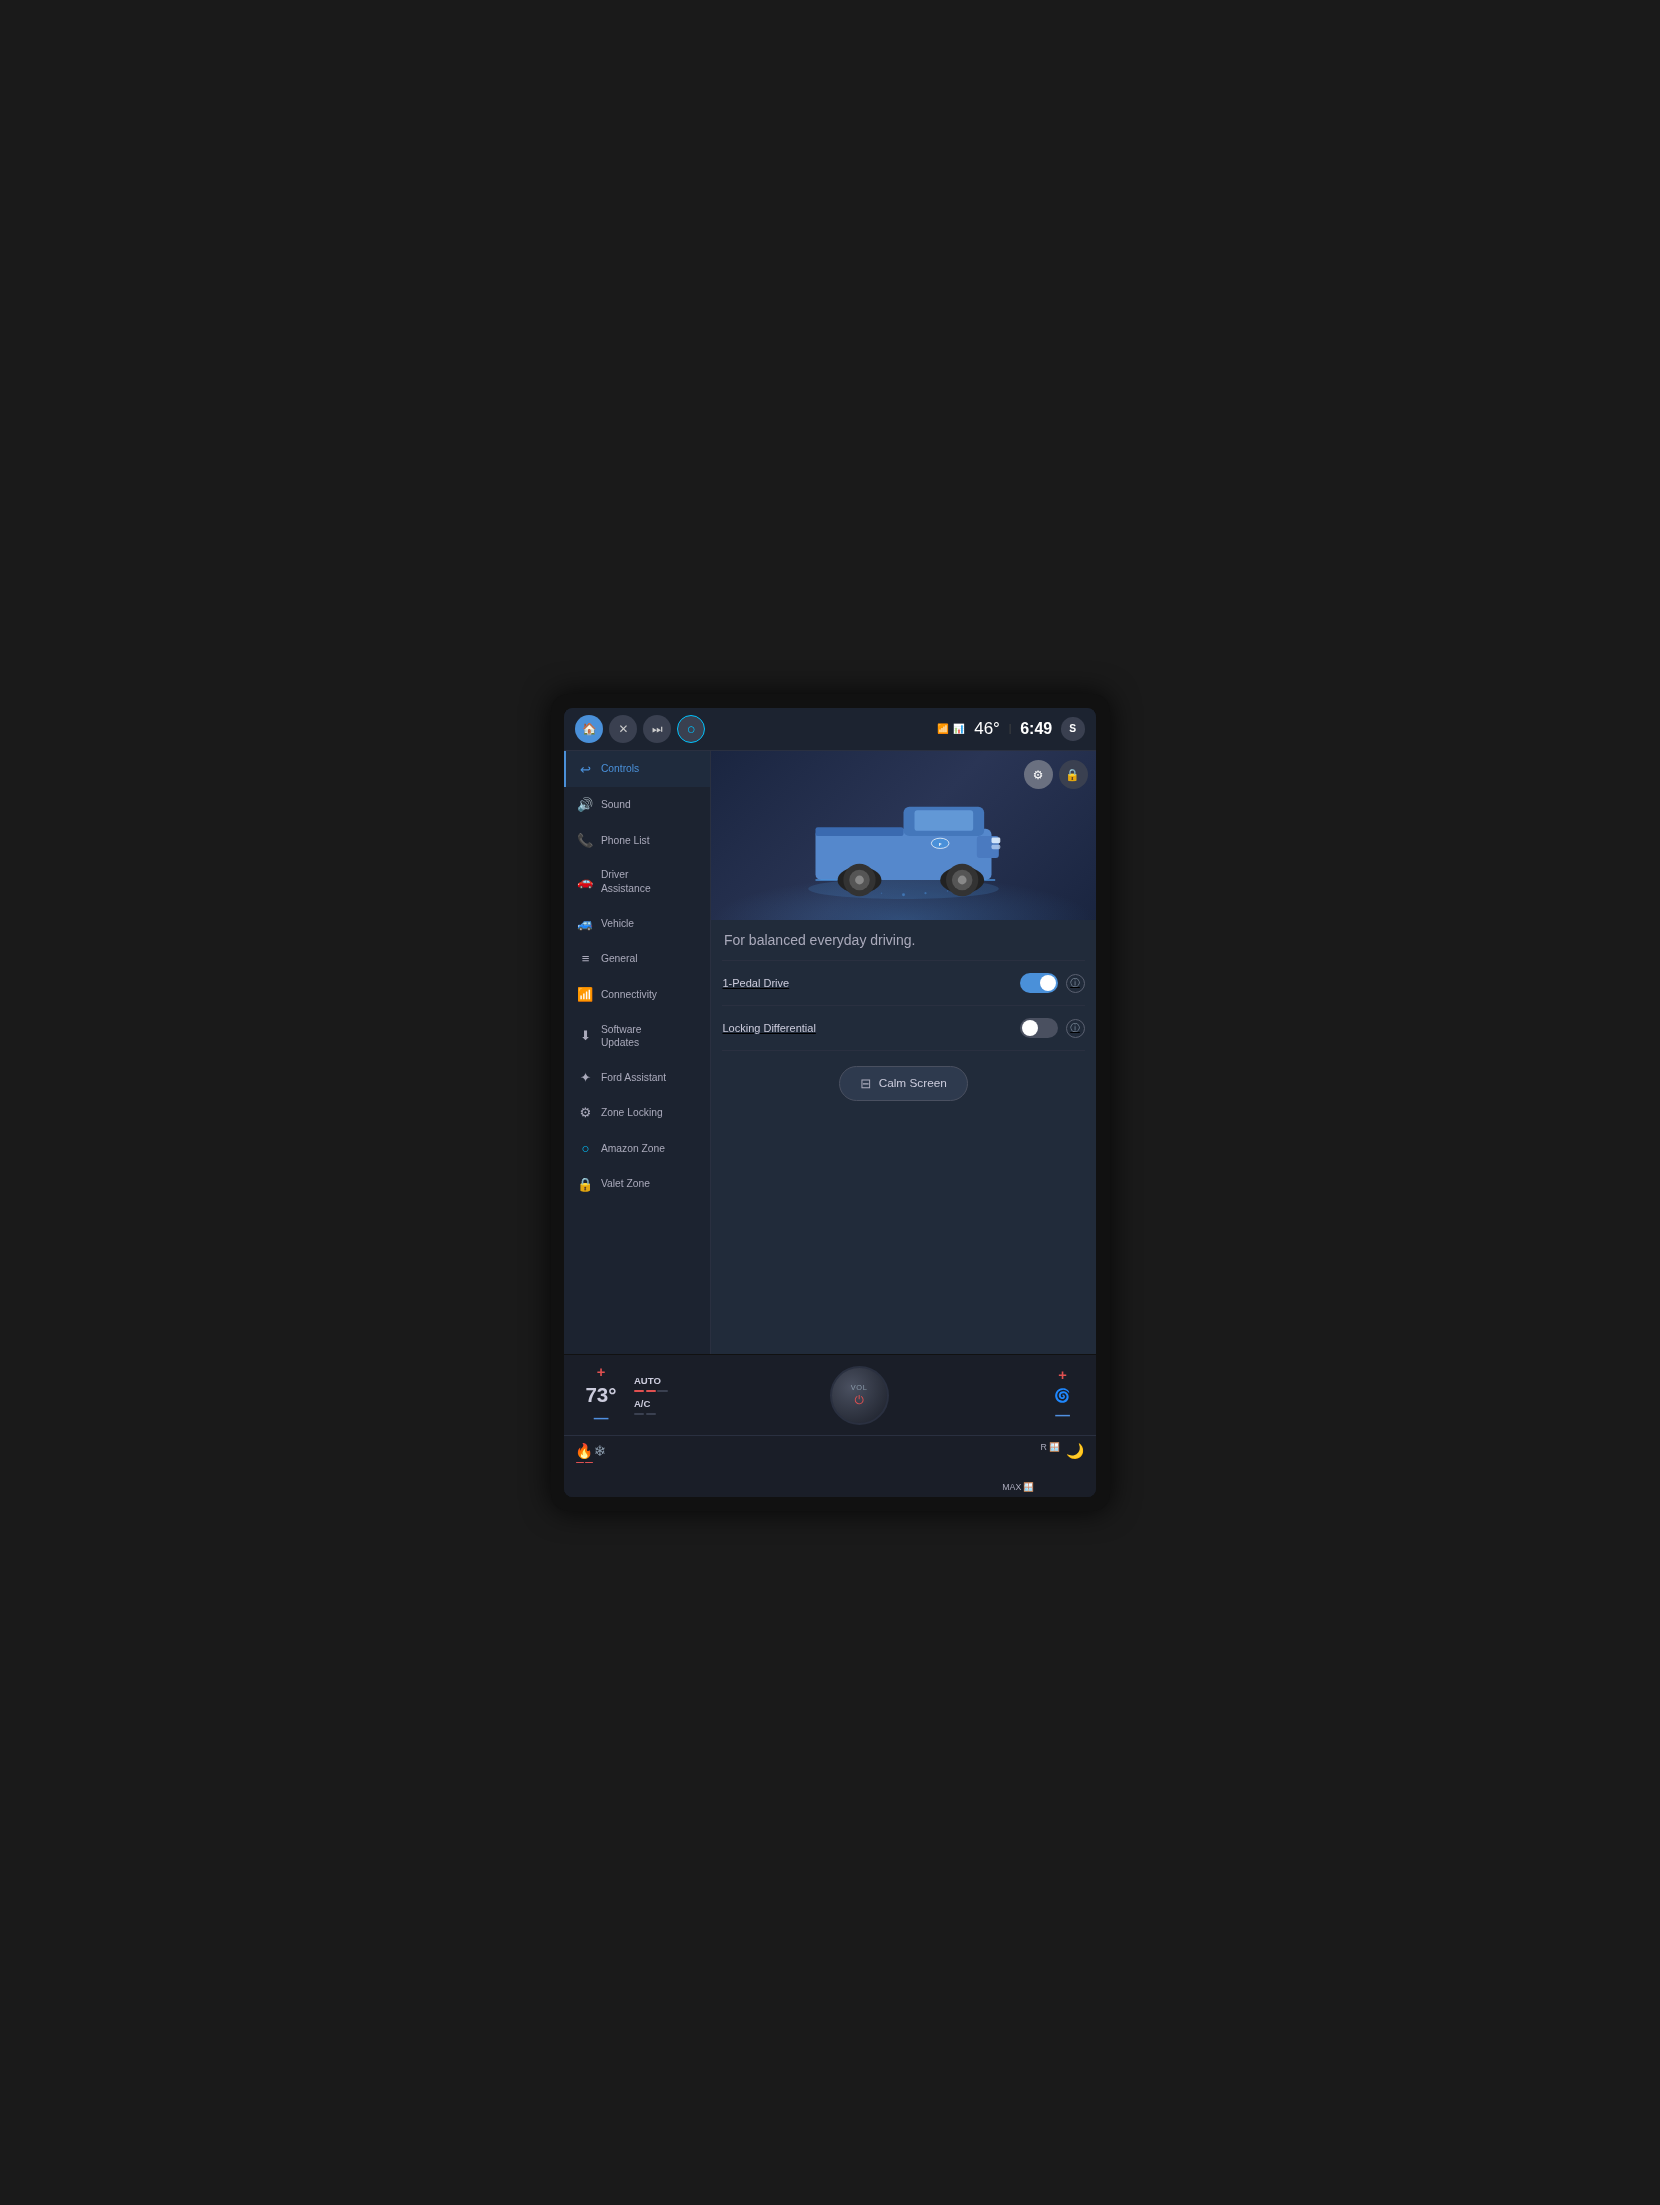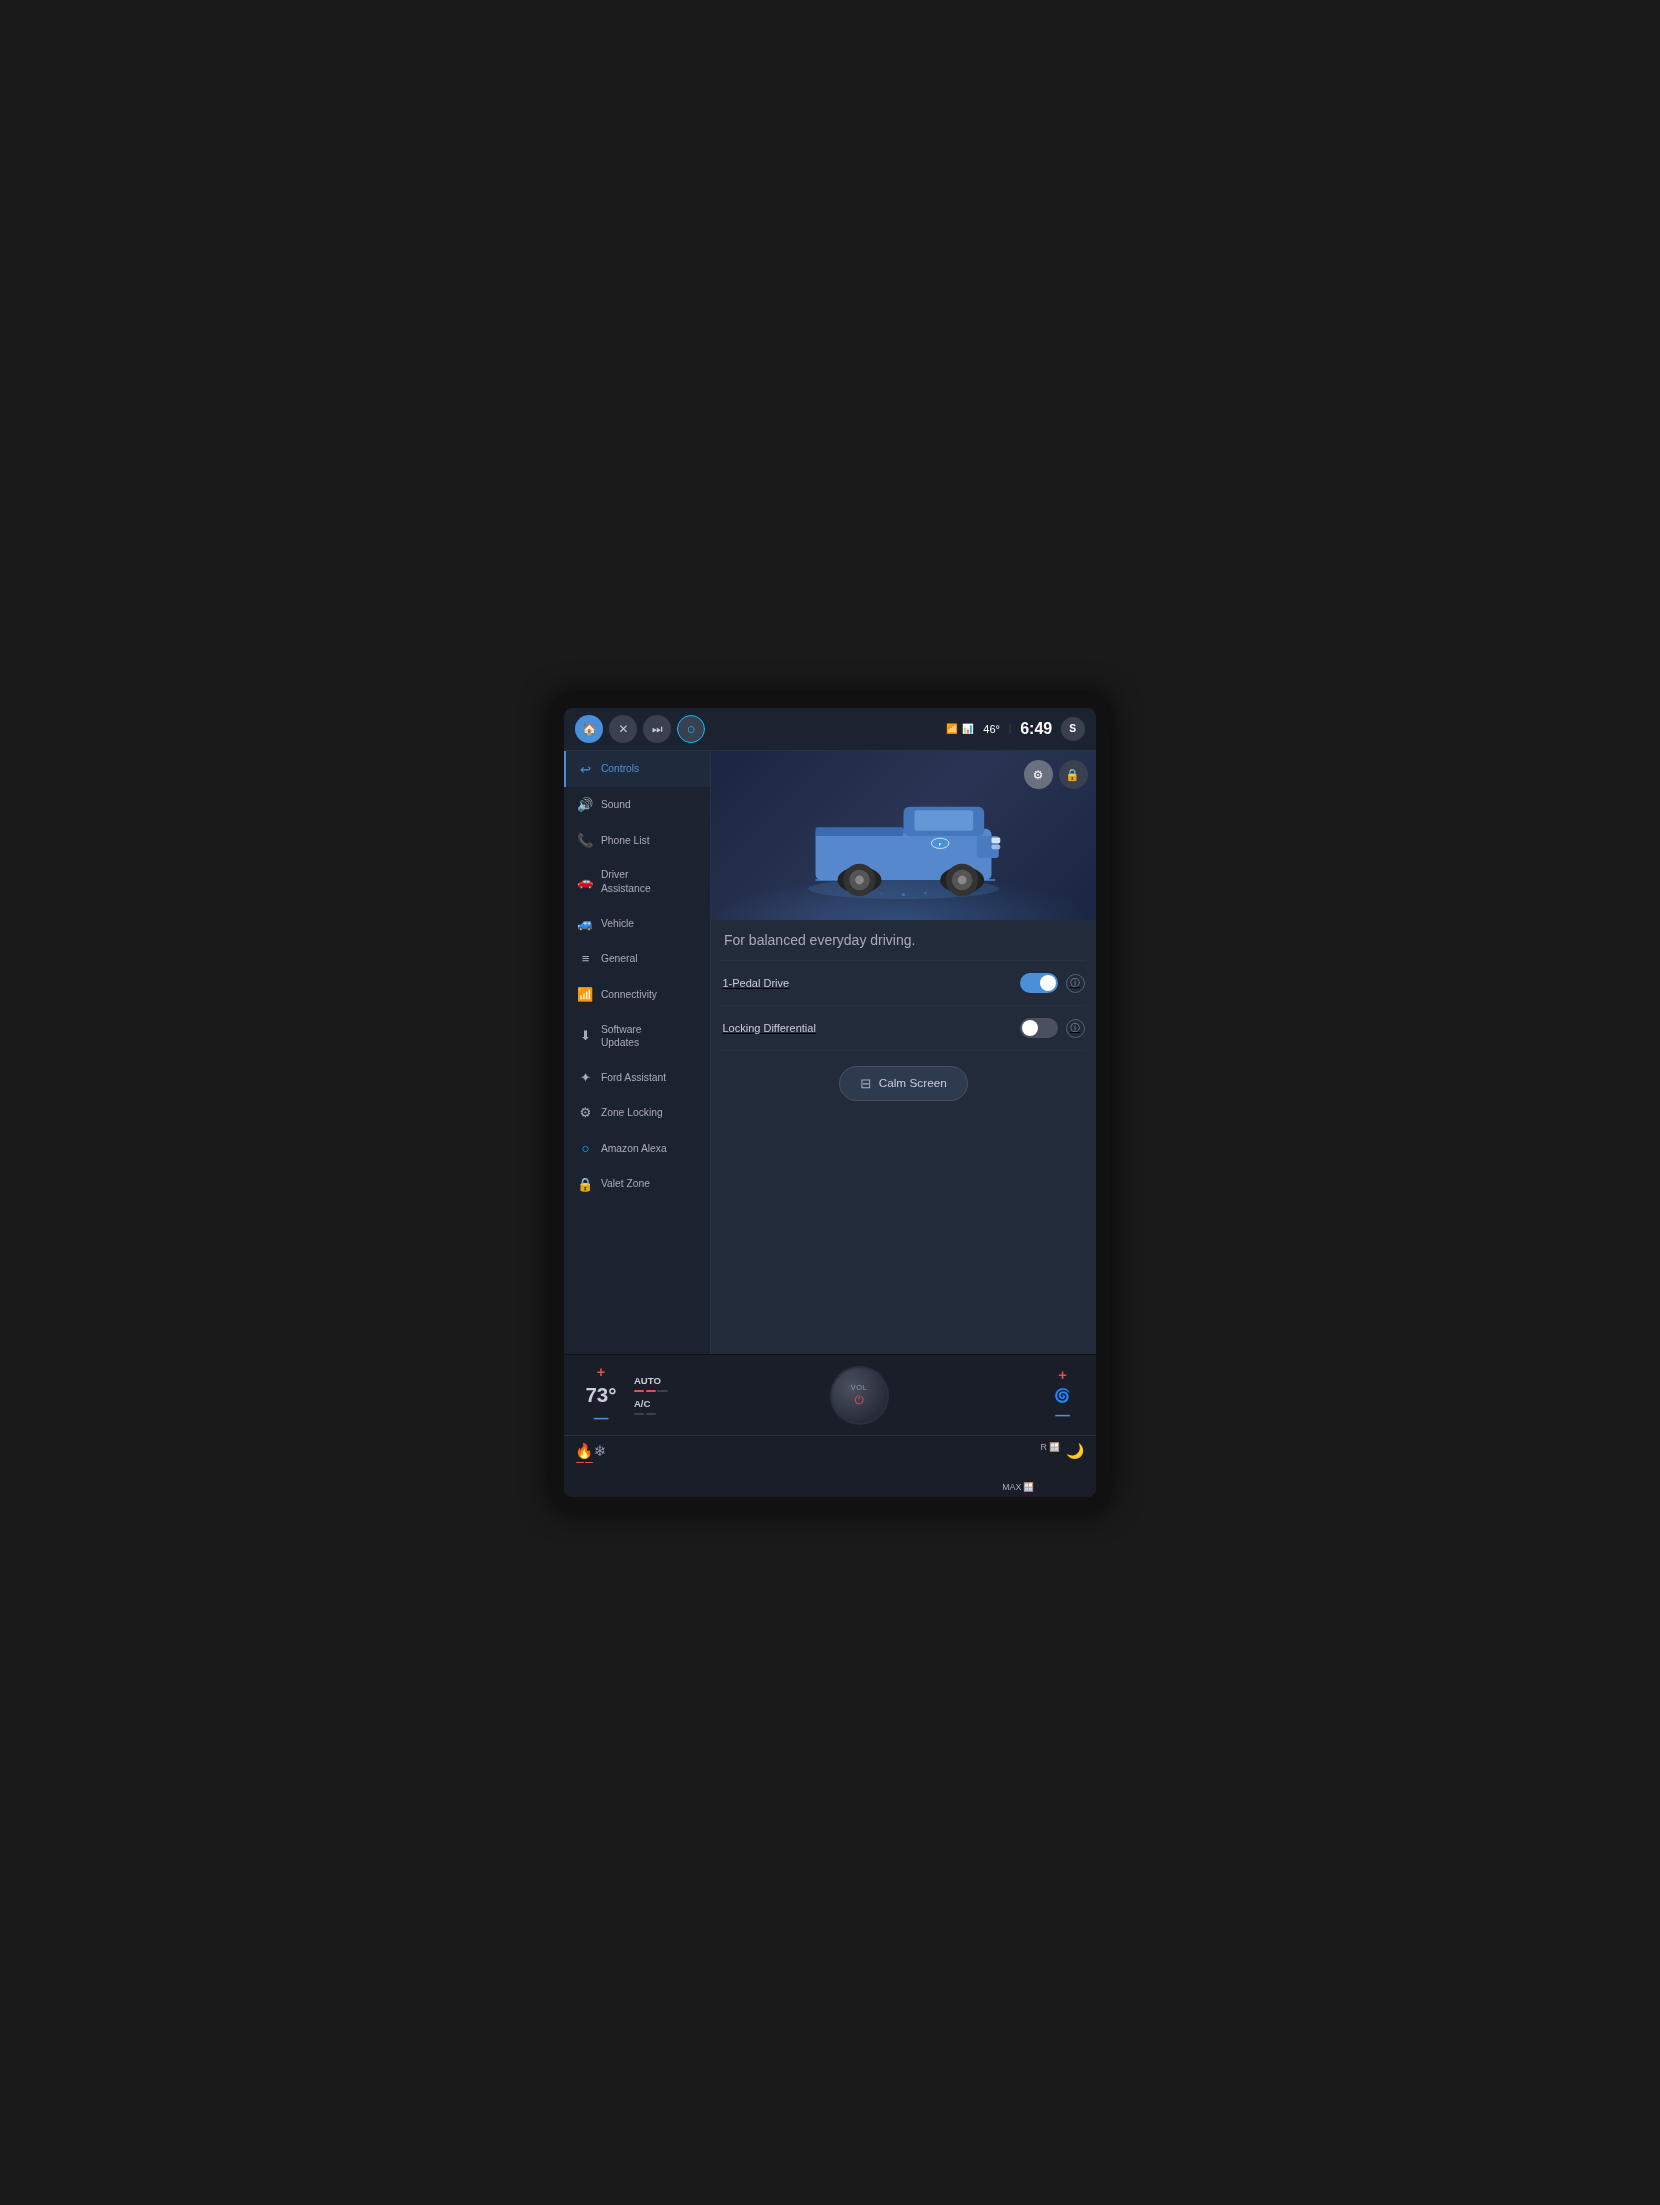--- a/index.html
+++ b/index.html
@@ -64,21 +64,21 @@
       align-items: center;
       gap: 4.4px;
       color: #aaa;
       font-size: 9.6px;
     }
     .status-time {
       font-size: 16px;
       font-weight: bold;
       color: #fff;
     }
-    .status-temp { font-size: 11px; color: #fff; }
+    .status-temp { font-size: 17px; color: #fff; }
     .status-avatar {
       width: 23.5px; height: 23.5px;
       background: #3a4050;
       border-radius: 50%;
       display: flex; align-items: center; justify-content: center;
       color: #fff; font-weight: bold; font-size: 10.3px;
     }
     
     .main-layout {
       display: flex;
@@ -417,21 +417,21 @@
         <div class="sidebar-item">
           <span class="sidebar-icon">✦</span>
           <span class="sidebar-label">Ford Assistant</span>
         </div>
         <div class="sidebar-item">
           <span class="sidebar-icon">⚙</span>
           <span class="sidebar-label">Zone Locking</span>
         </div>
         <div class="sidebar-item">
           <span class="sidebar-icon" style="color:#00c4ff;">○</span>
-          <span class="sidebar-label">Amazon Alexa</span>
+          <span class="sidebar-label">Amazon Zone</span>
         </div>
         <div class="sidebar-item">
           <span class="sidebar-icon">🔒</span>
           <span class="sidebar-label">Valet Zone</span>
         </div>
       </nav>
 
       <div class="content-area">
 
         <div class="vehicle-banner">

